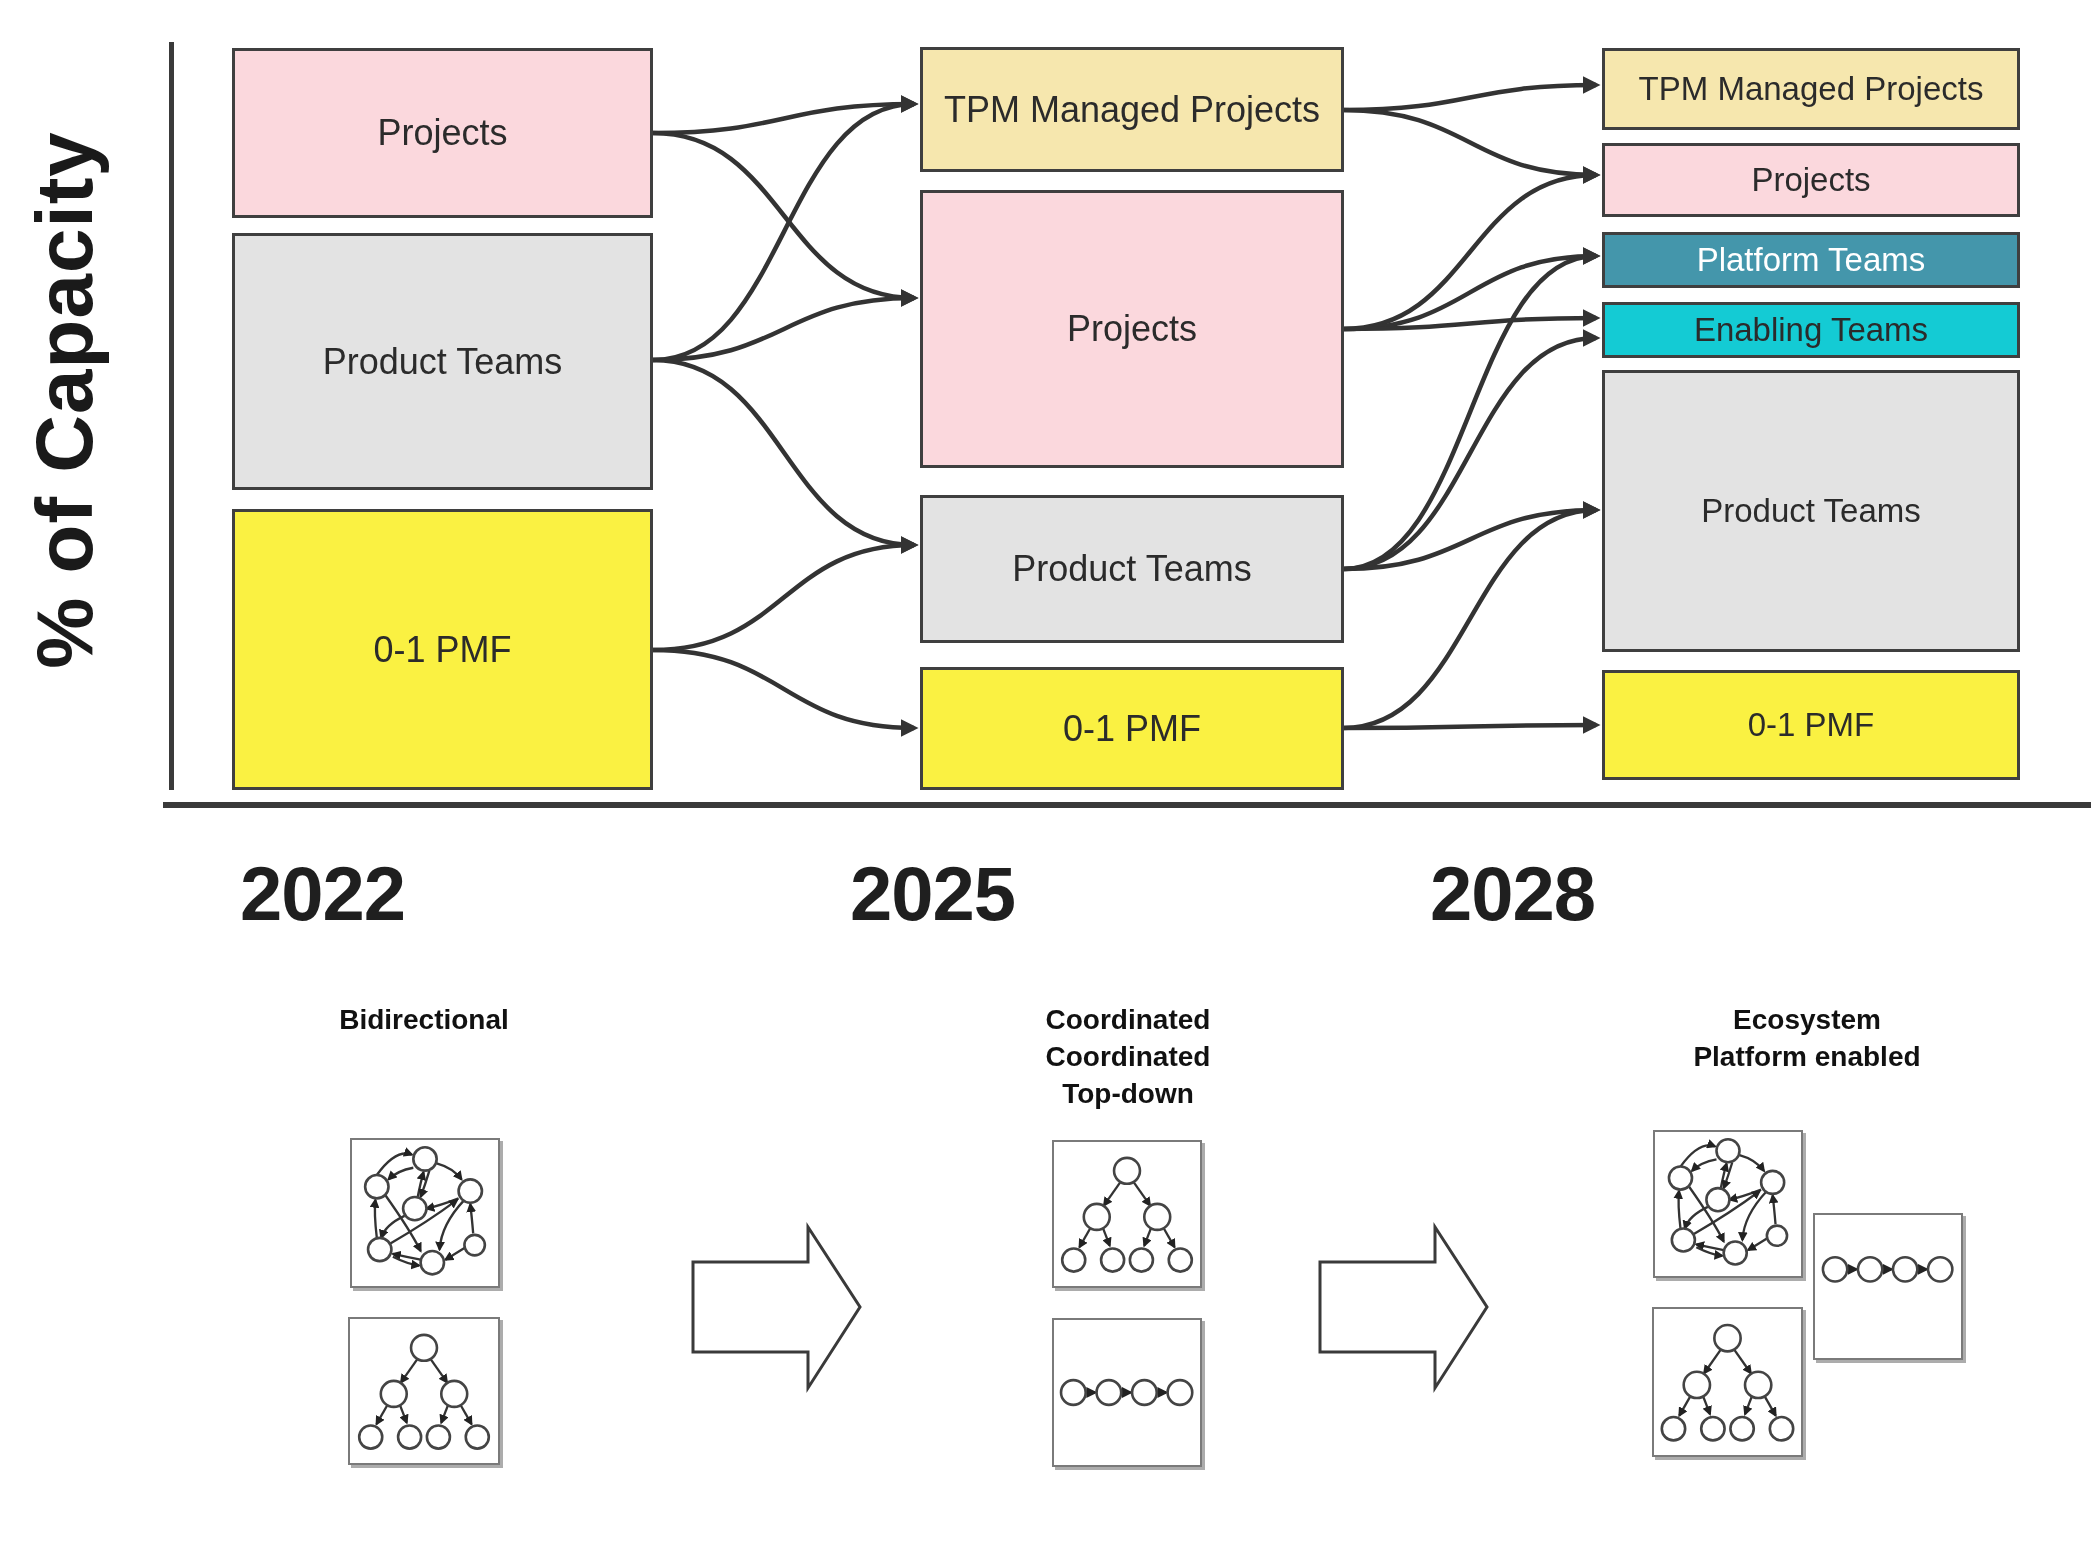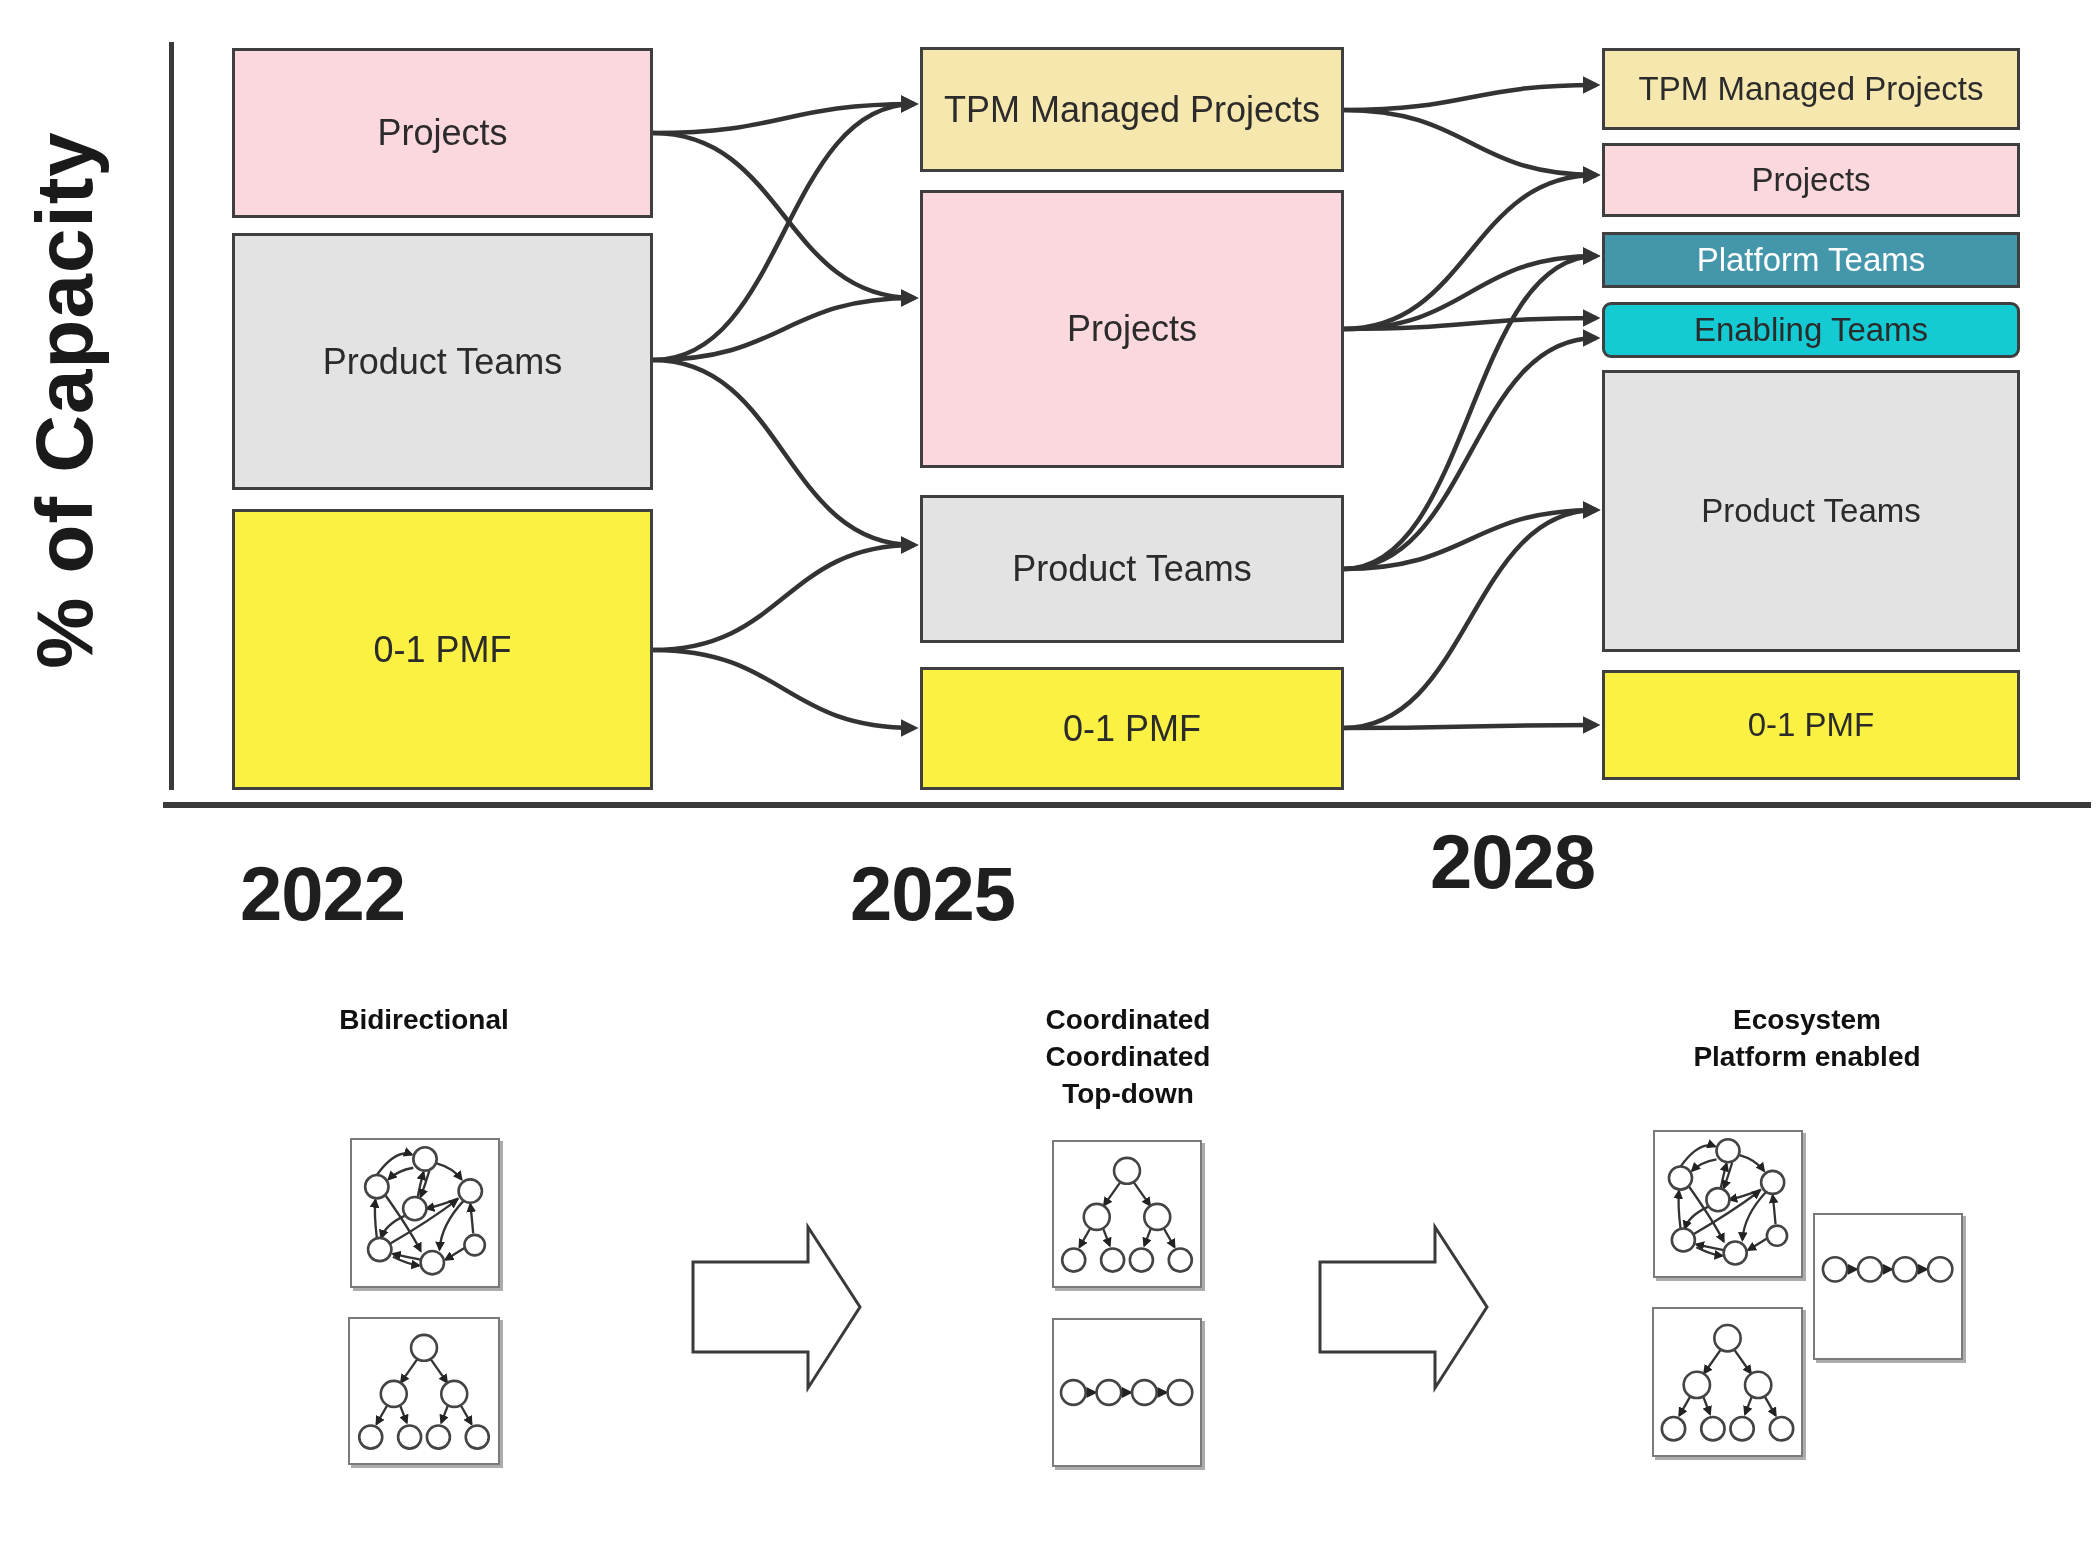--- a/index.html
+++ b/index.html
@@ -85,33 +85,33 @@
 
   <div class="box sm" style="left:1602px;top:48px;width:418px;height:82px;background:#f6e7ae;">
       <span>TPM Managed Projects</span>
     </div>
   <div class="box sm" style="left:1602px;top:143px;width:418px;height:74px;background:#fbd8dd;">
       <span>Projects</span>
     </div>
   <div class="box sm" style="left:1602px;top:232px;width:418px;height:56px;background:#4496ab;color:#fff;">
       <span>Platform Teams</span>
     </div>
-  <div class="box sm" style="left:1602px;top:302px;width:418px;height:56px;background:#14cbd4;border-radius:9px;">
+  <div class="box sm" style="left:1602px;top:302px;width:418px;height:56px;background:#14cbd4;">
       <span>Enabling Teams</span>
     </div>
   <div class="box sm" style="left:1602px;top:370px;width:418px;height:282px;background:#e3e3e3;">
       <span>Product Teams</span>
     </div>
   <div class="box sm" style="left:1602px;top:670px;width:418px;height:110px;background:#faf142;">
       <span>0-1 PMF</span>
     </div>
 
   <div class="year" style="left:240px;top:850px;">2022</div>
   <div class="year" style="left:850px;top:850px;">2025</div>
-  <div class="year" style="left:1430px;top:818px;">2028</div>
+  <div class="year" style="left:1430px;top:850px;">2028</div>
 
   <div class="desc" style="left:234px;top:1002px;">
     <div>Bidirectional</div>
   </div>
   <div class="desc" style="left:938px;top:1002px;">
     <div>Coordinated</div>
     <div>Coordinated</div>
     <div>Top-down</div>
   </div>
   <div class="desc" style="left:1617px;top:1002px;">

